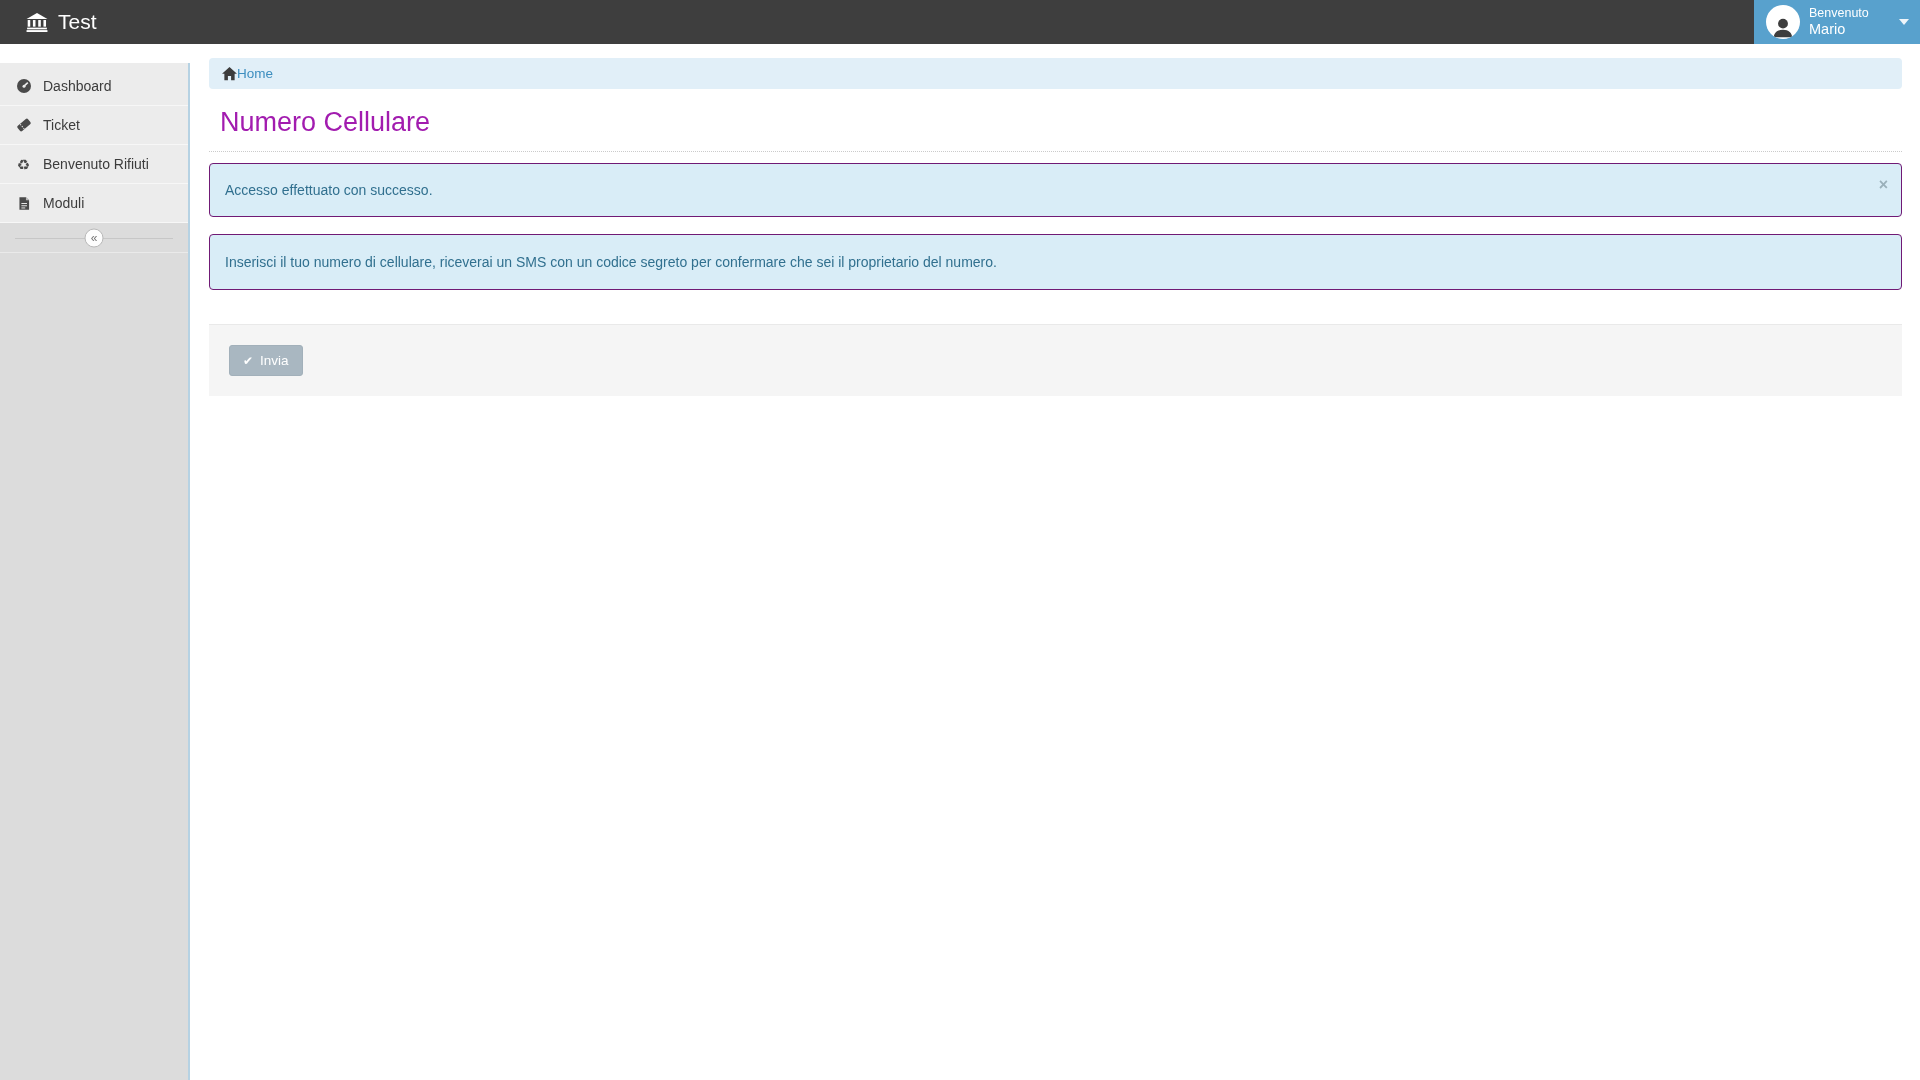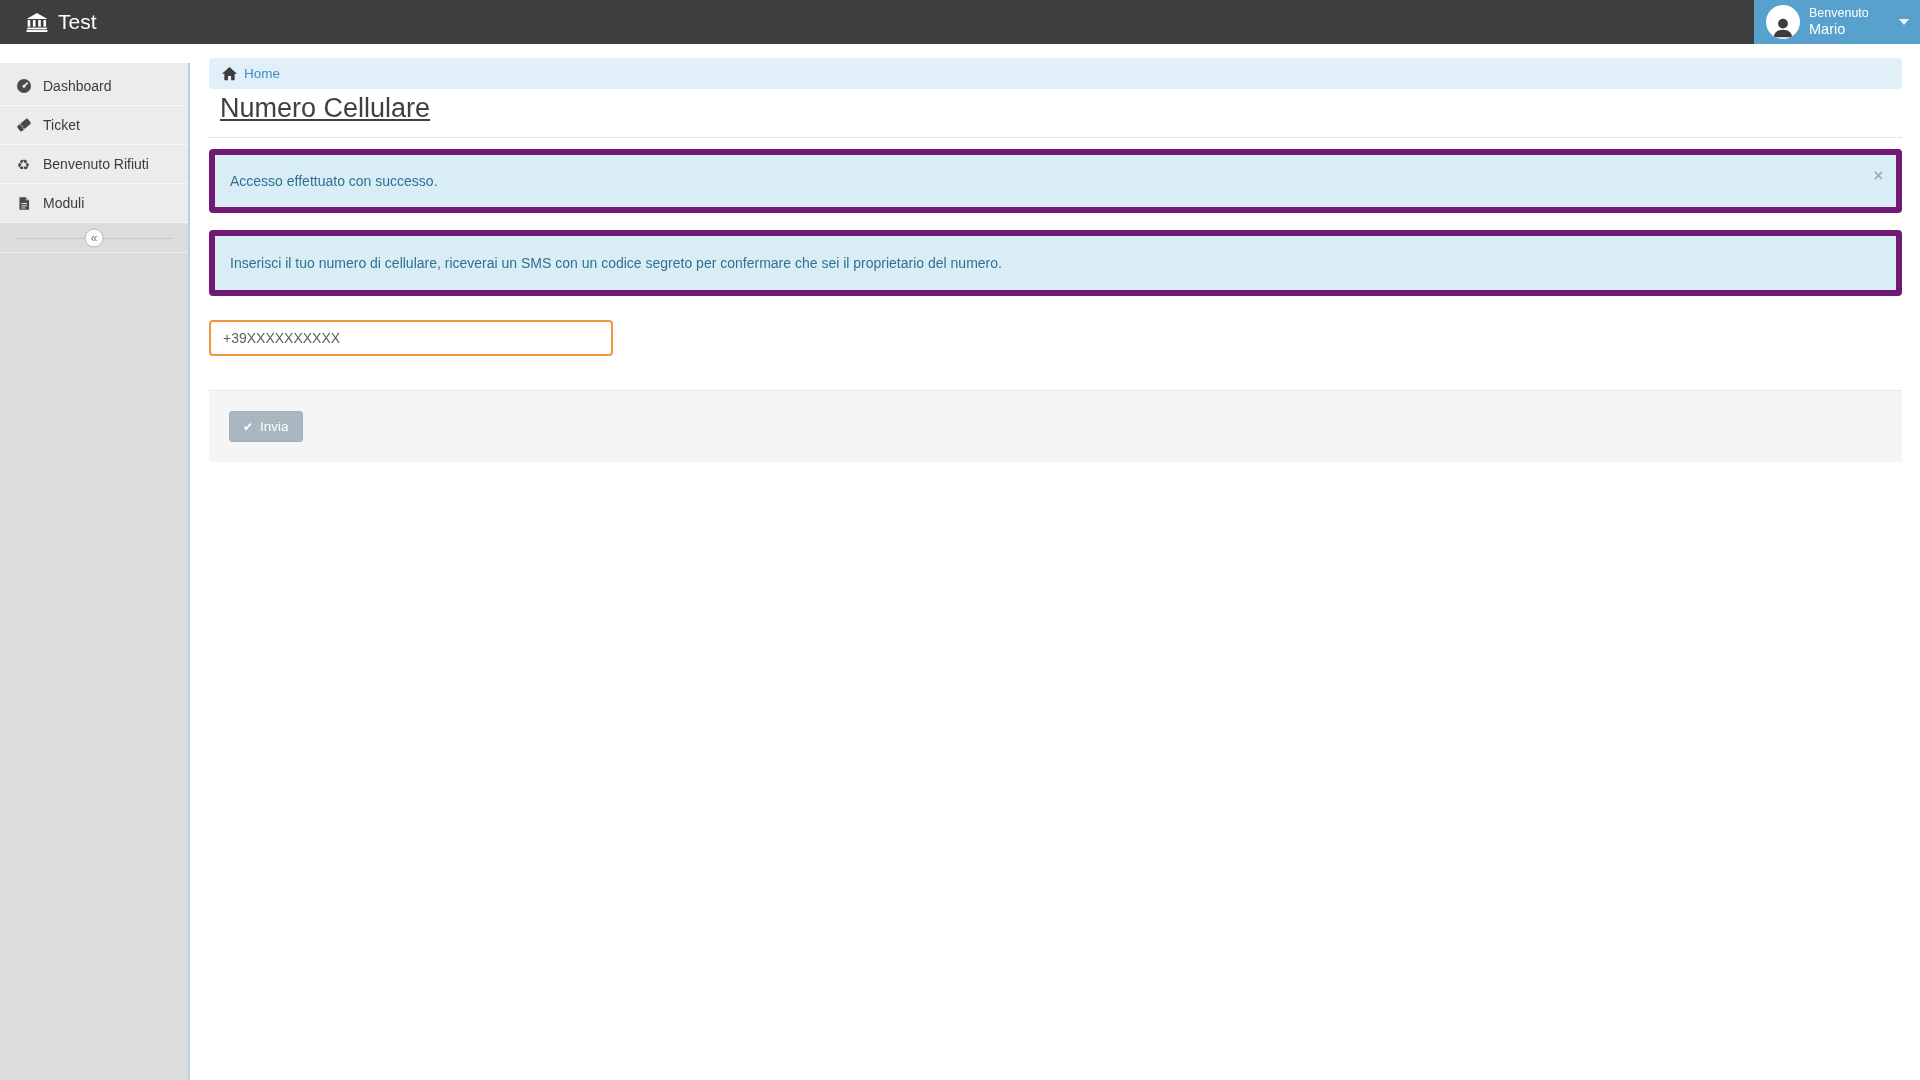--- a/index.html
+++ b/index.html
@@ -68,29 +68,28 @@
   .content {
     position: absolute; left: 190px; top: 44px; right: 0; bottom: 0;
     background: #fff; padding: 14px 18px 0 19px;
     display: flex; flex-direction: column; overflow: hidden;
   }
   .breadcrumb {
     flex: none; height: 31px; background: #e1eff8; border-radius: 4px;
     display: flex; align-items: center; padding: 0 13px; gap: 7px;
     font-size: 13.5px;
   }
-  .home-link { color: #3d8ebf; cursor: pointer; display: flex; align-items: center; gap: 7px; text-decoration: none; }
+  .home-link { color: #3d8ebf; cursor: pointer; display: flex; align-items: center; text-decoration: none; }
   .page-title {
-    flex: none; margin-top: 4px; padding: 0 0 13px 11px;
-    font-size: 27px; font-weight: 400; color: #404040;
+    flex: none; margin-top: 18px; padding: 0 0 13px 11px;
+    font-size: 27px; font-weight: 400; color: #a21caf;
     border-bottom: 1px dotted #cbcbcb;
-    text-decoration: underline;
   }
   .alert {
-    background: #d9edf7; border: 6px solid #701a75; border-radius: 4px;
+    background: #d9edf7; border: 1px solid #701a75; border-radius: 4px;
     color: #31708f; font-size: 14px;
   }
   .alert-success { flex: none; margin-top: 11px; padding: 18px 15px; position: relative; }
   .close-x {
     position: absolute; right: 13px; top: 13px; color: #9ab0ba;
     font-size: 16px; font-weight: bold; line-height: 1; cursor: pointer;
   }
   .alert-info { flex: none; margin-top: 17px; padding: 14px 15px; line-height: 26px; }
   .phone-input {
     flex: none; margin-top: 24px; display: block; width: 404px; height: 36px;
@@ -216,21 +215,20 @@
 
   <div class="alert alert-success">
     <span>Accesso effettuato con successo.</span>
     <span class="close-x">×</span>
   </div>
 
   <div class="alert alert-info">
     <div>Inserisci il tuo numero di cellulare, riceverai un SMS con un codice segreto per confermare che sei il proprietario del numero.</div>
   </div>
 
-  <input class="phone-input" type="text" value="+39XXXXXXXXXX" style="">
 
   <div class="panel-footer">
     <button class="invia-btn">
       <span class="check-glyph">✔</span>
       <span>Invia</span>
     </button>
   </div>
 
 
 </main>

